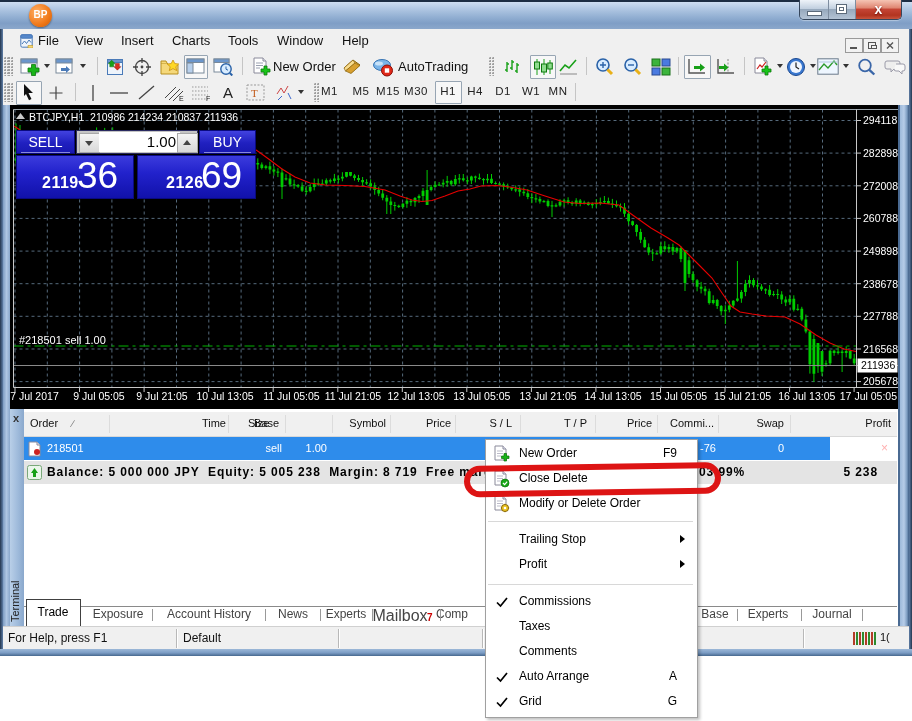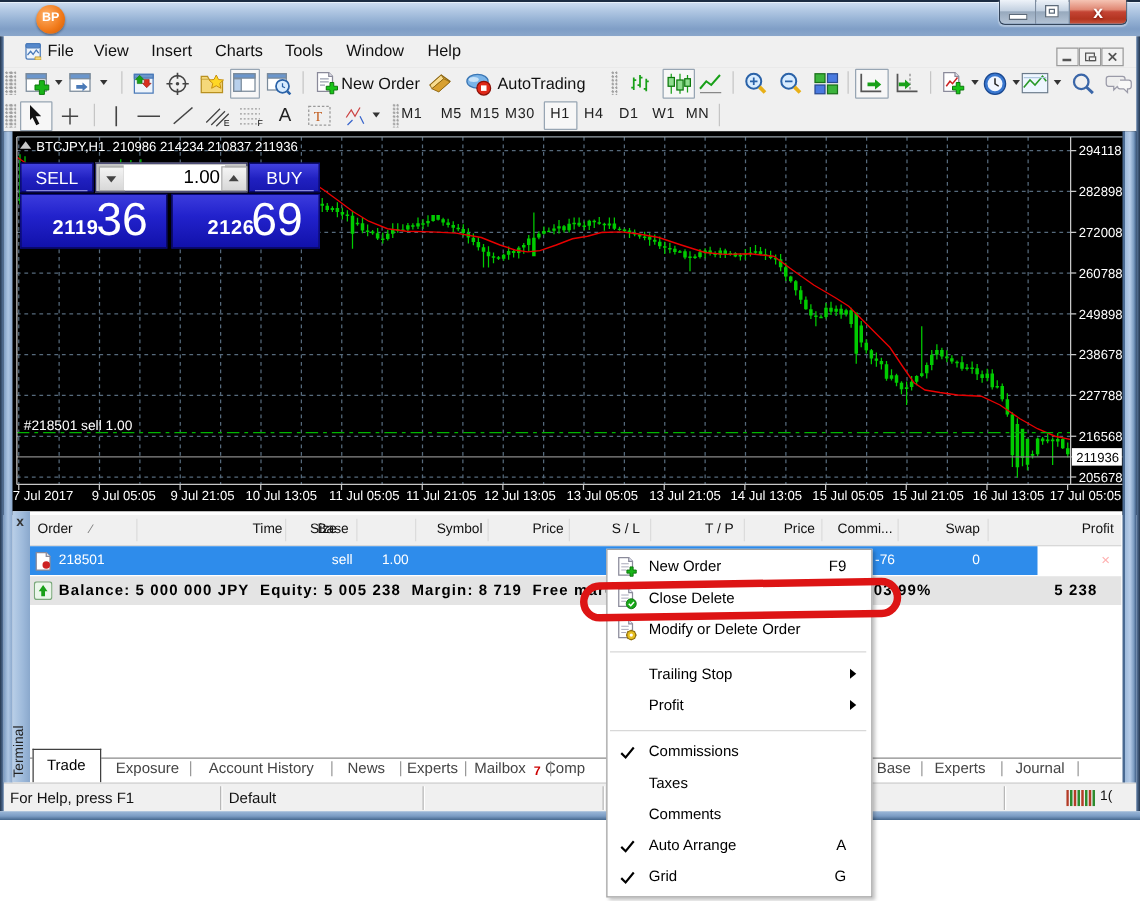--- a/index.html
+++ b/index.html
@@ -432,21 +432,21 @@
    <div class="abs" style="left:760px;top:0;width:94px;text-align:right">5 238</div>
  </div>
 
  <div class="abs" style="left:14px;top:190px;width:873px;height:27px;background:#fff">
    <div class="abs" style="left:0;top:6.5px;width:873px;height:1px;background:#8a8a8a"></div>
    <div class="abs" style="left:1.5px;top:0;width:53px;height:26px;background:#fff;border:1px solid #404040;border-bottom:none;font-size:12px;text-align:center;line-height:24px;color:#000">Trade</div>
 <div class="abs" style="left:34px;top:8px;width:120px;text-align:center;font-size:12px;color:#444">Exposure</div>
 <div class="abs" style="left:125px;top:8px;width:120px;text-align:center;font-size:12px;color:#444">Account History</div>
 <div class="abs" style="left:209px;top:8px;width:120px;text-align:center;font-size:12px;color:#444">News</div>
 <div class="abs" style="left:262px;top:8px;width:120px;text-align:center;font-size:12px;color:#444">Experts</div>
-<div class="abs" style="left:316px;top:8px;width:120px;text-align:center;font-size:12px;color:#444">Mailbox</div>
+<div class="abs" style="left:316px;top:8px;width:120px;text-align:center;font-size:16px;color:#444">Mailbox</div>
 <div class="abs" style="left:368px;top:8px;width:120px;text-align:center;font-size:12px;color:#444">Comp</div>
 <div class="abs" style="left:631px;top:8px;width:120px;text-align:center;font-size:12px;color:#444">Base</div>
 <div class="abs" style="left:684px;top:8px;width:120px;text-align:center;font-size:12px;color:#444">Experts</div>
 <div class="abs" style="left:748px;top:8px;width:120px;text-align:center;font-size:12px;color:#444">Journal</div>
 <div class="abs" style="left:128px;top:10px;width:1px;height:12px;background:#999"></div>
 <div class="abs" style="left:241px;top:10px;width:1px;height:12px;background:#999"></div>
 <div class="abs" style="left:296px;top:10px;width:1px;height:12px;background:#999"></div>
 <div class="abs" style="left:348px;top:10px;width:1px;height:12px;background:#999"></div>
 <div class="abs" style="left:416px;top:10px;width:1px;height:12px;background:#999"></div>
 <div class="abs" style="left:713px;top:10px;width:1px;height:12px;background:#999"></div>

